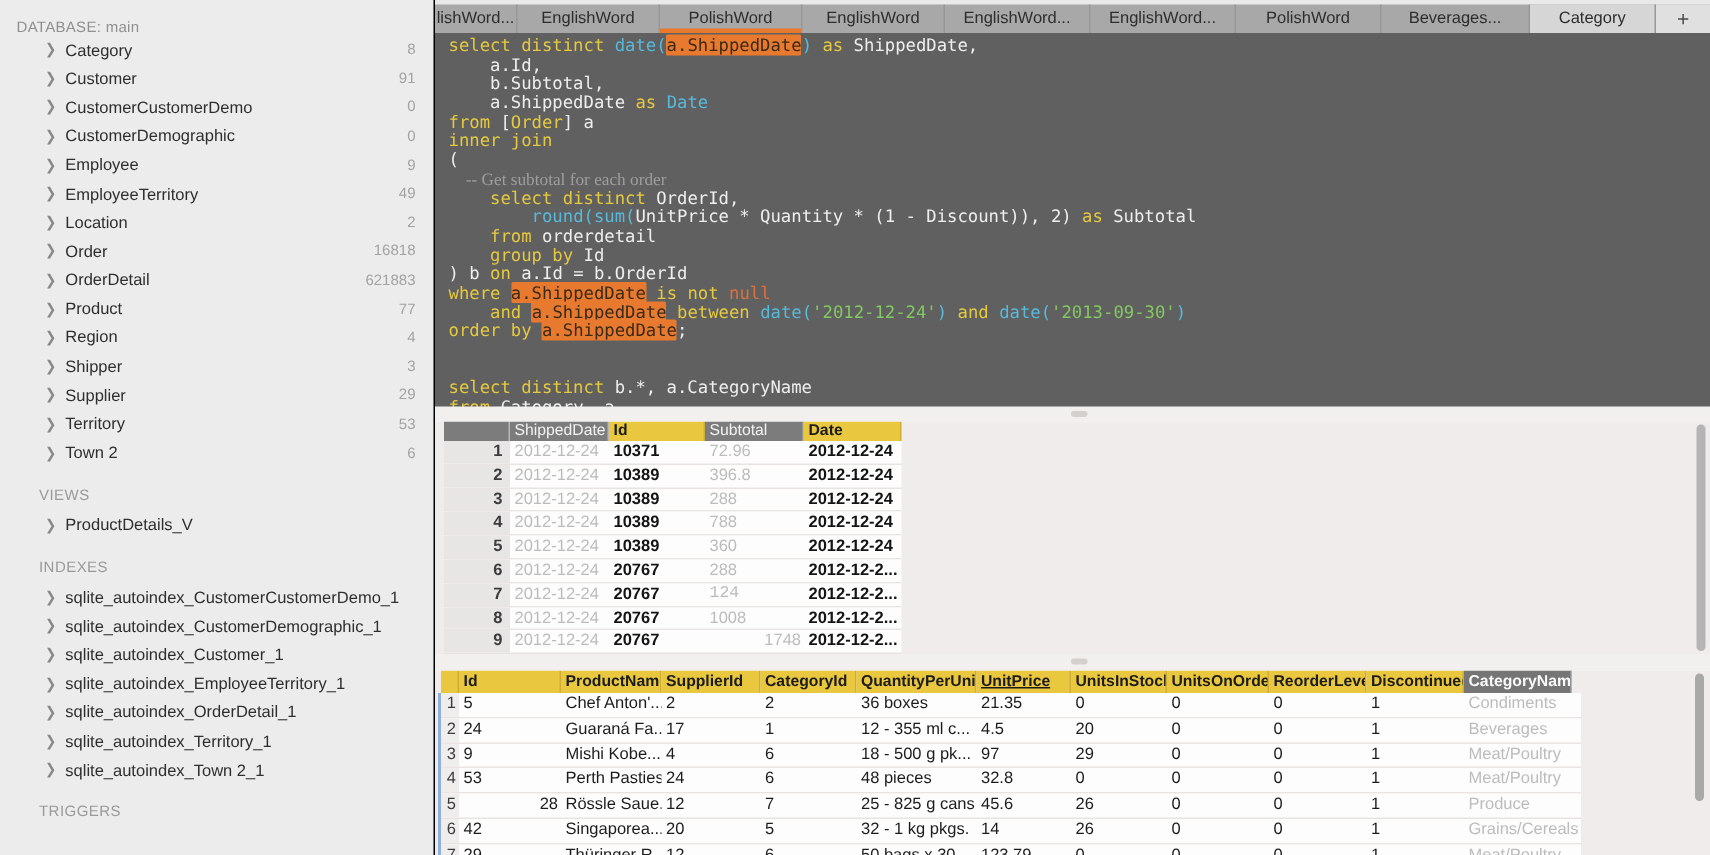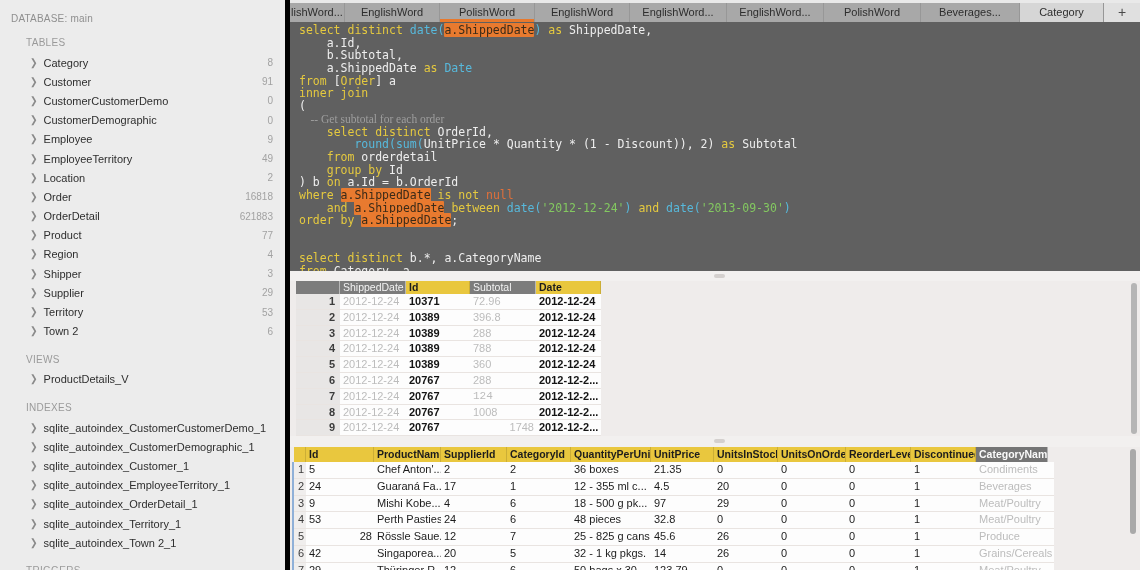--- a/index.html
+++ b/index.html
@@ -2,21 +2,21 @@
 <html><head>
 <meta charset="utf-8">
 <style>
   html,body{margin:0;padding:0;background:#fff;}
   #app{position:relative;width:1140px;height:570px;overflow:hidden;
        font-family:"Liberation Sans","DejaVu Sans",sans-serif;
        -webkit-font-smoothing:antialiased;user-select:none;}
 
   
   #sidebar{position:absolute;left:0;top:0;width:290px;height:570px;
-           background:#ececec;border-right:5px solid #000000;box-sizing:border-box;overflow:hidden;}
+           background:#ececec;border-right:1px solid #000000;box-sizing:border-box;overflow:hidden;}
   .side-db{padding:13px 0 0 11px;font-size:10px;color:#8f8f8f;letter-spacing:.2px;}
   .side-sec-title{margin:13px 0 3px 26px;font-size:10px;color:#9a9a9a;letter-spacing:.3px;height:13px;}
   .side-item{display:flex;align-items:center;height:19.2px;padding-left:30px;font-size:11px;color:#2e2e2e;cursor:default;white-space:nowrap;}
   .side-item .chev{color:#8a8a8a;font-size:9px;margin-right:6px;transform:scaleY(1.1);}
   .side-item .cnt{margin-left:auto;padding-right:12px;font-size:10px;color:#a2a2a2;}
 
   
   #main{position:absolute;left:290px;top:0;right:0;height:570px;}
   #tabbar{position:absolute;left:0;top:0;right:0;height:22px;background:#e9e9e9;}
   #tabs{position:absolute;left:0;top:3px;right:0;bottom:0;background:#a8a8a8;display:flex;}
@@ -66,21 +66,20 @@
   #scroll2{right:4px;top:2px;height:85px;background:#a9a9a9;}
 </style>
 </head>
 <body>
 
 <div id="app">
 
   <div id="sidebar">
     <div class="side-db">DATABASE: main</div>
     <div id="side-sections">
-        <div class="side-sec-title">TABLES</div>
         <div class="side-item">
           <span class="chev">❯</span>
           <span class="lbl">Category</span>
           <span class="cnt">8</span>
         </div>
         <div class="side-item">
           <span class="chev">❯</span>
           <span class="lbl">Customer</span>
           <span class="cnt">91</span>
         </div>
@@ -292,21 +291,21 @@
     <div id="grid2" class="gridpane">
       <div id="grid2-blue"></div>
       <div class="gtable" id="gt2" style="left:4px">
           <div class="hrow">
             <div class="hcell hdr-yellow" style="width: 12px;"></div>
             <div class="hcell hdr-yellow" style="width: 68px;">Id</div>
             <div class="hcell hdr-yellow" style="width: 67px;">ProductName</div>
             <div class="hcell hdr-yellow" style="width: 66px;">SupplierId</div>
             <div class="hcell hdr-yellow" style="width: 64px;">CategoryId</div>
             <div class="hcell hdr-yellow" style="width: 80px;">QuantityPerUnit</div>
-            <div class="hcell hdr-yellow" style="width: 63px;">UnitPrice</div>
+            <div class="hcell hdr-yellow" style="width: 63px; text-decoration: underline;">UnitPrice</div>
             <div class="hcell hdr-yellow" style="width: 64px;">UnitsInStock</div>
             <div class="hcell hdr-yellow" style="width: 68px;">UnitsOnOrder</div>
             <div class="hcell hdr-yellow" style="width: 65px;">ReorderLevel</div>
             <div class="hcell hdr-yellow" style="width: 65px;">Discontinued</div>
             <div class="hcell hdr-dark" style="width: 72px;">CategoryName</div>
           </div>
           <div class="grow">
             <div class="cell v-rownum" style="width: 12px;">1</div>
             <div class="cell v-plain" style="width: 68px;">5</div>
             <div class="cell v-plain" style="width: 67px;">Chef Anton'...</div>

